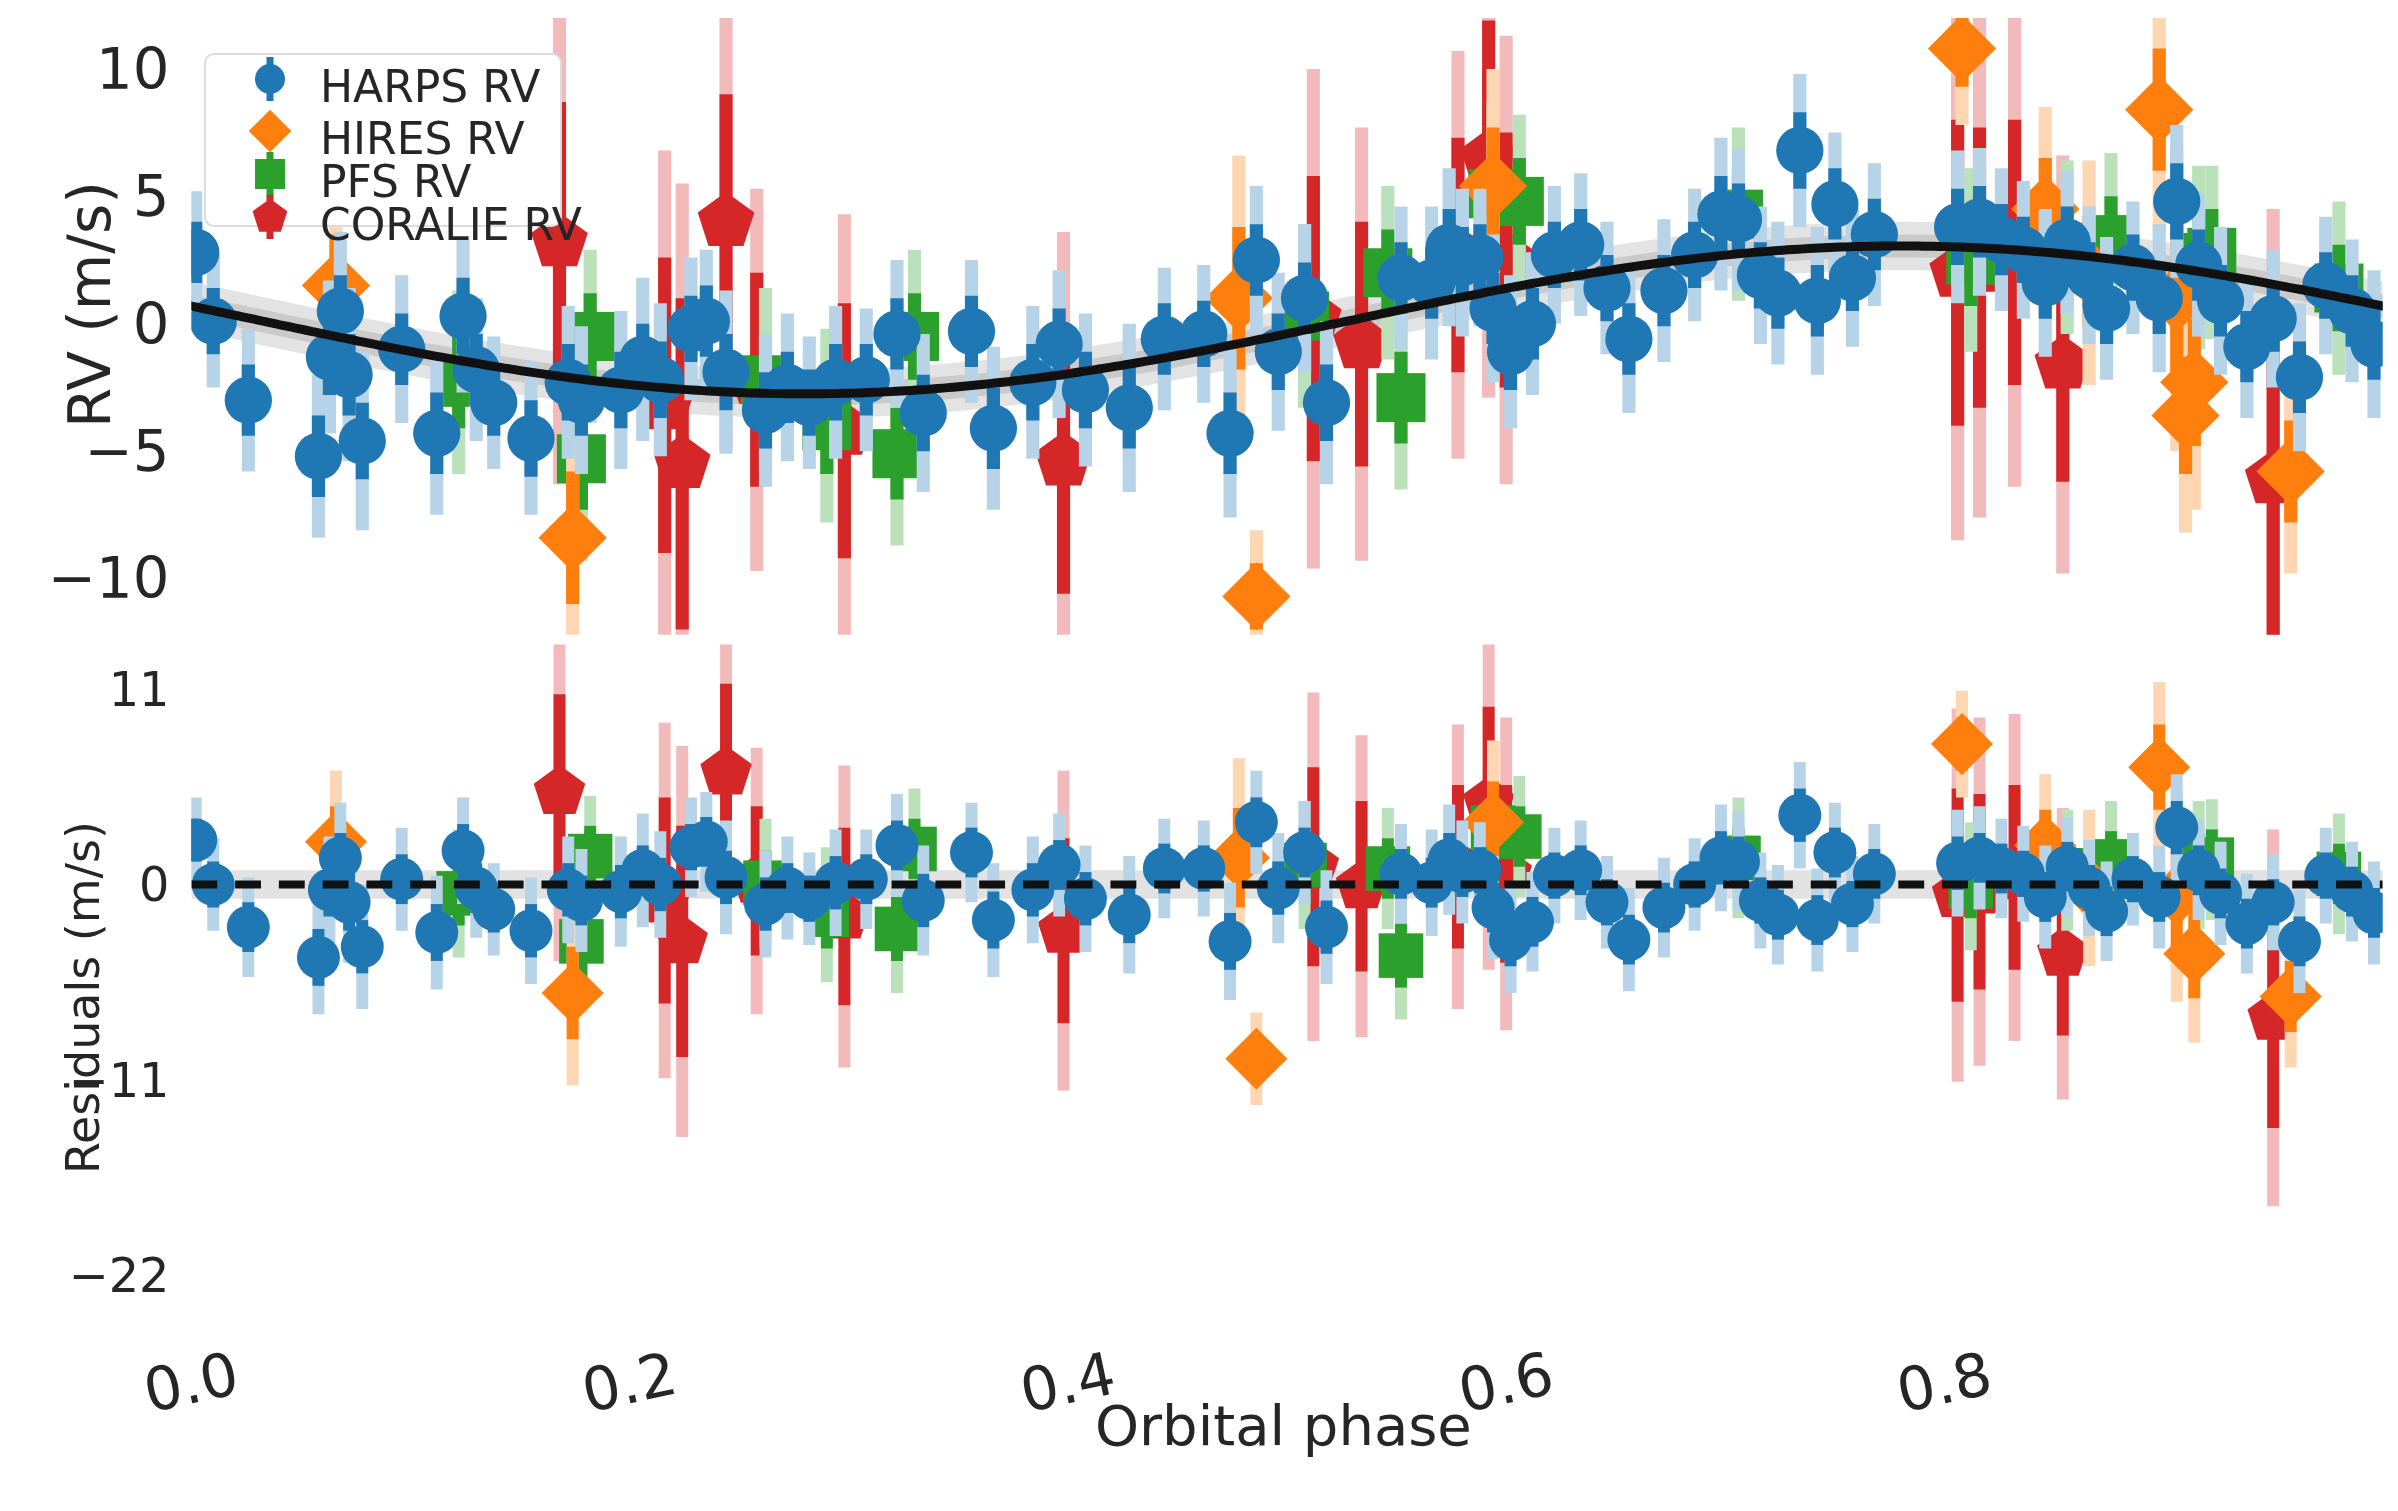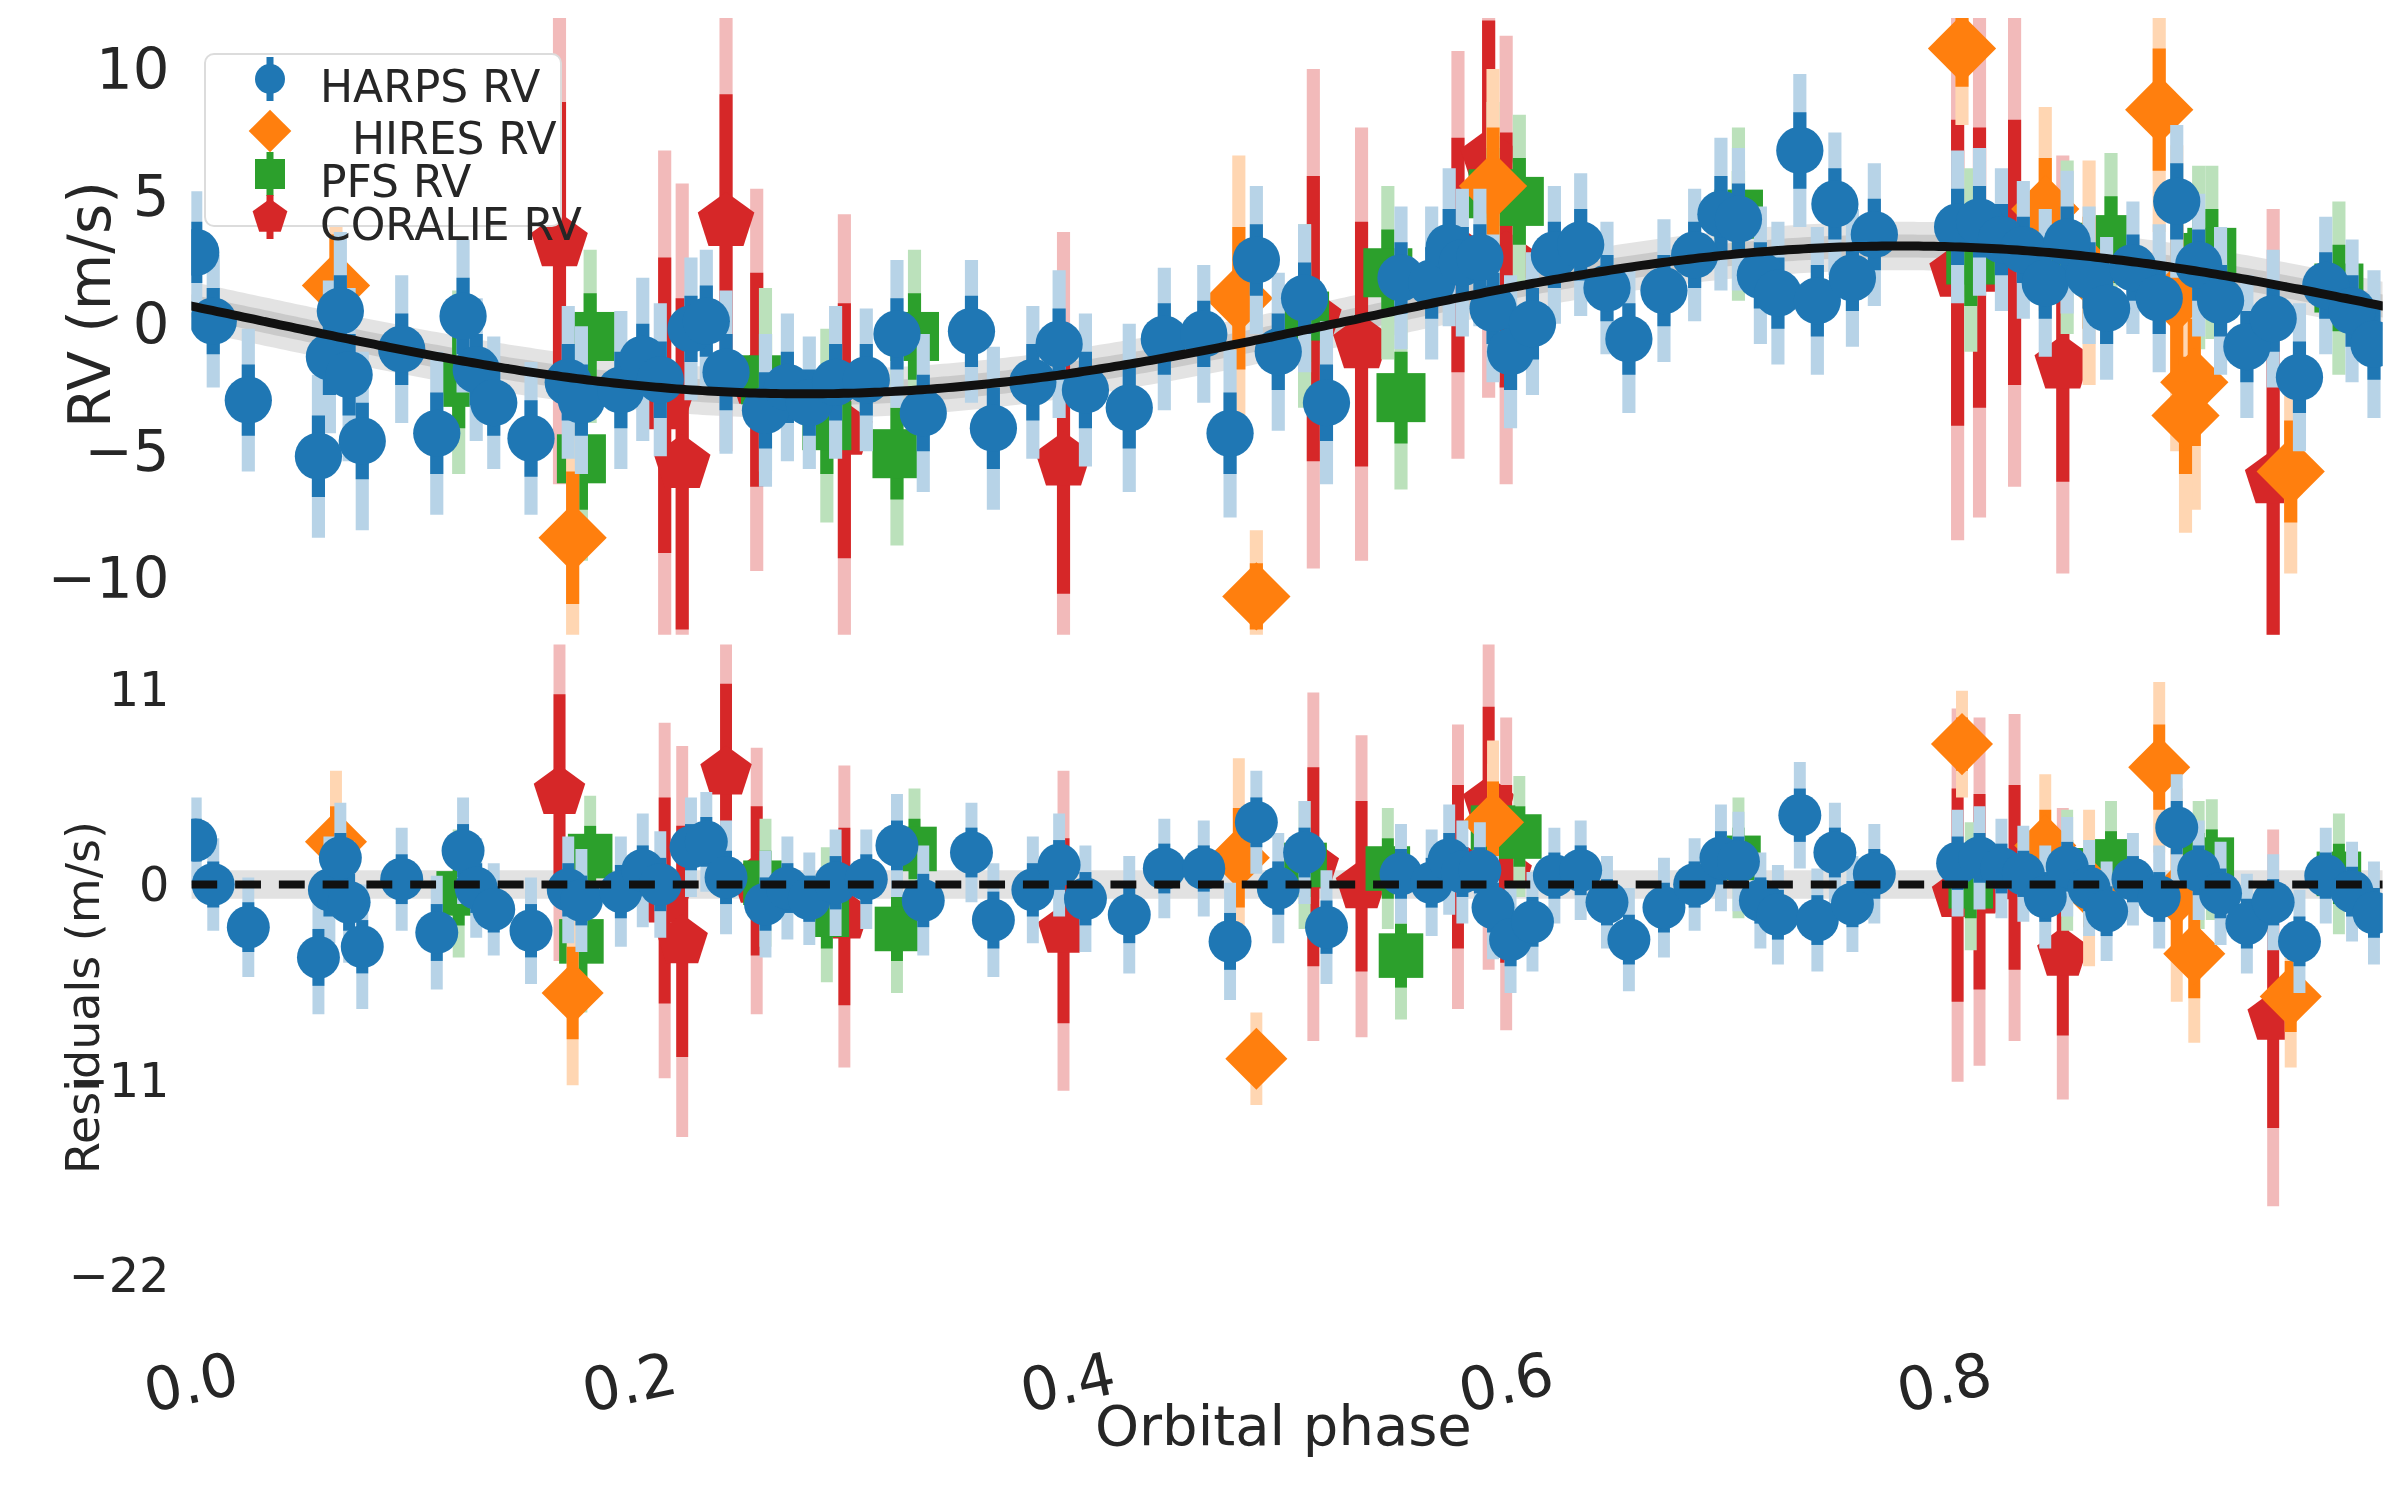--- a/index.html
+++ b/index.html
@@ -953,21 +953,21 @@
 
 <div class="legend-row" style="left: 224px; top: 65px; height: 43px;">
       <div class="legend-marker">
         <svg width="96" height="44" viewBox="0 0 96 44">
           <line x1="46" y1="0" x2="46" y2="44" stroke="#1f77b4" stroke-width="7"></line>
           <circle cx="46" cy="22" r="15" fill="#1f77b4"></circle>
         </svg>
       </div>
       <span class="legend-text">HARPS RV</span>
     </div>
-    <div class="legend-row" style="left: 224px; top: 117px; height: 43px; gap: 32px;">
+    <div class="legend-row" style="left: 224px; top: 117px; height: 43px;">
       <div class="legend-marker">
         <svg width="96" height="44" viewBox="0 0 96 44">
           <polygon points="46,0.7000000000000028 67.3,22 46,43.3 24.700000000000003,22" fill="#ff7f0e"></polygon>
         </svg>
       </div>
       <span class="legend-text">HIRES RV</span>
     </div>
     <div class="legend-row" style="left: 224px; top: 160px; height: 43px;">
       <div class="legend-marker">
         <svg width="96" height="44" viewBox="0 0 96 44">

